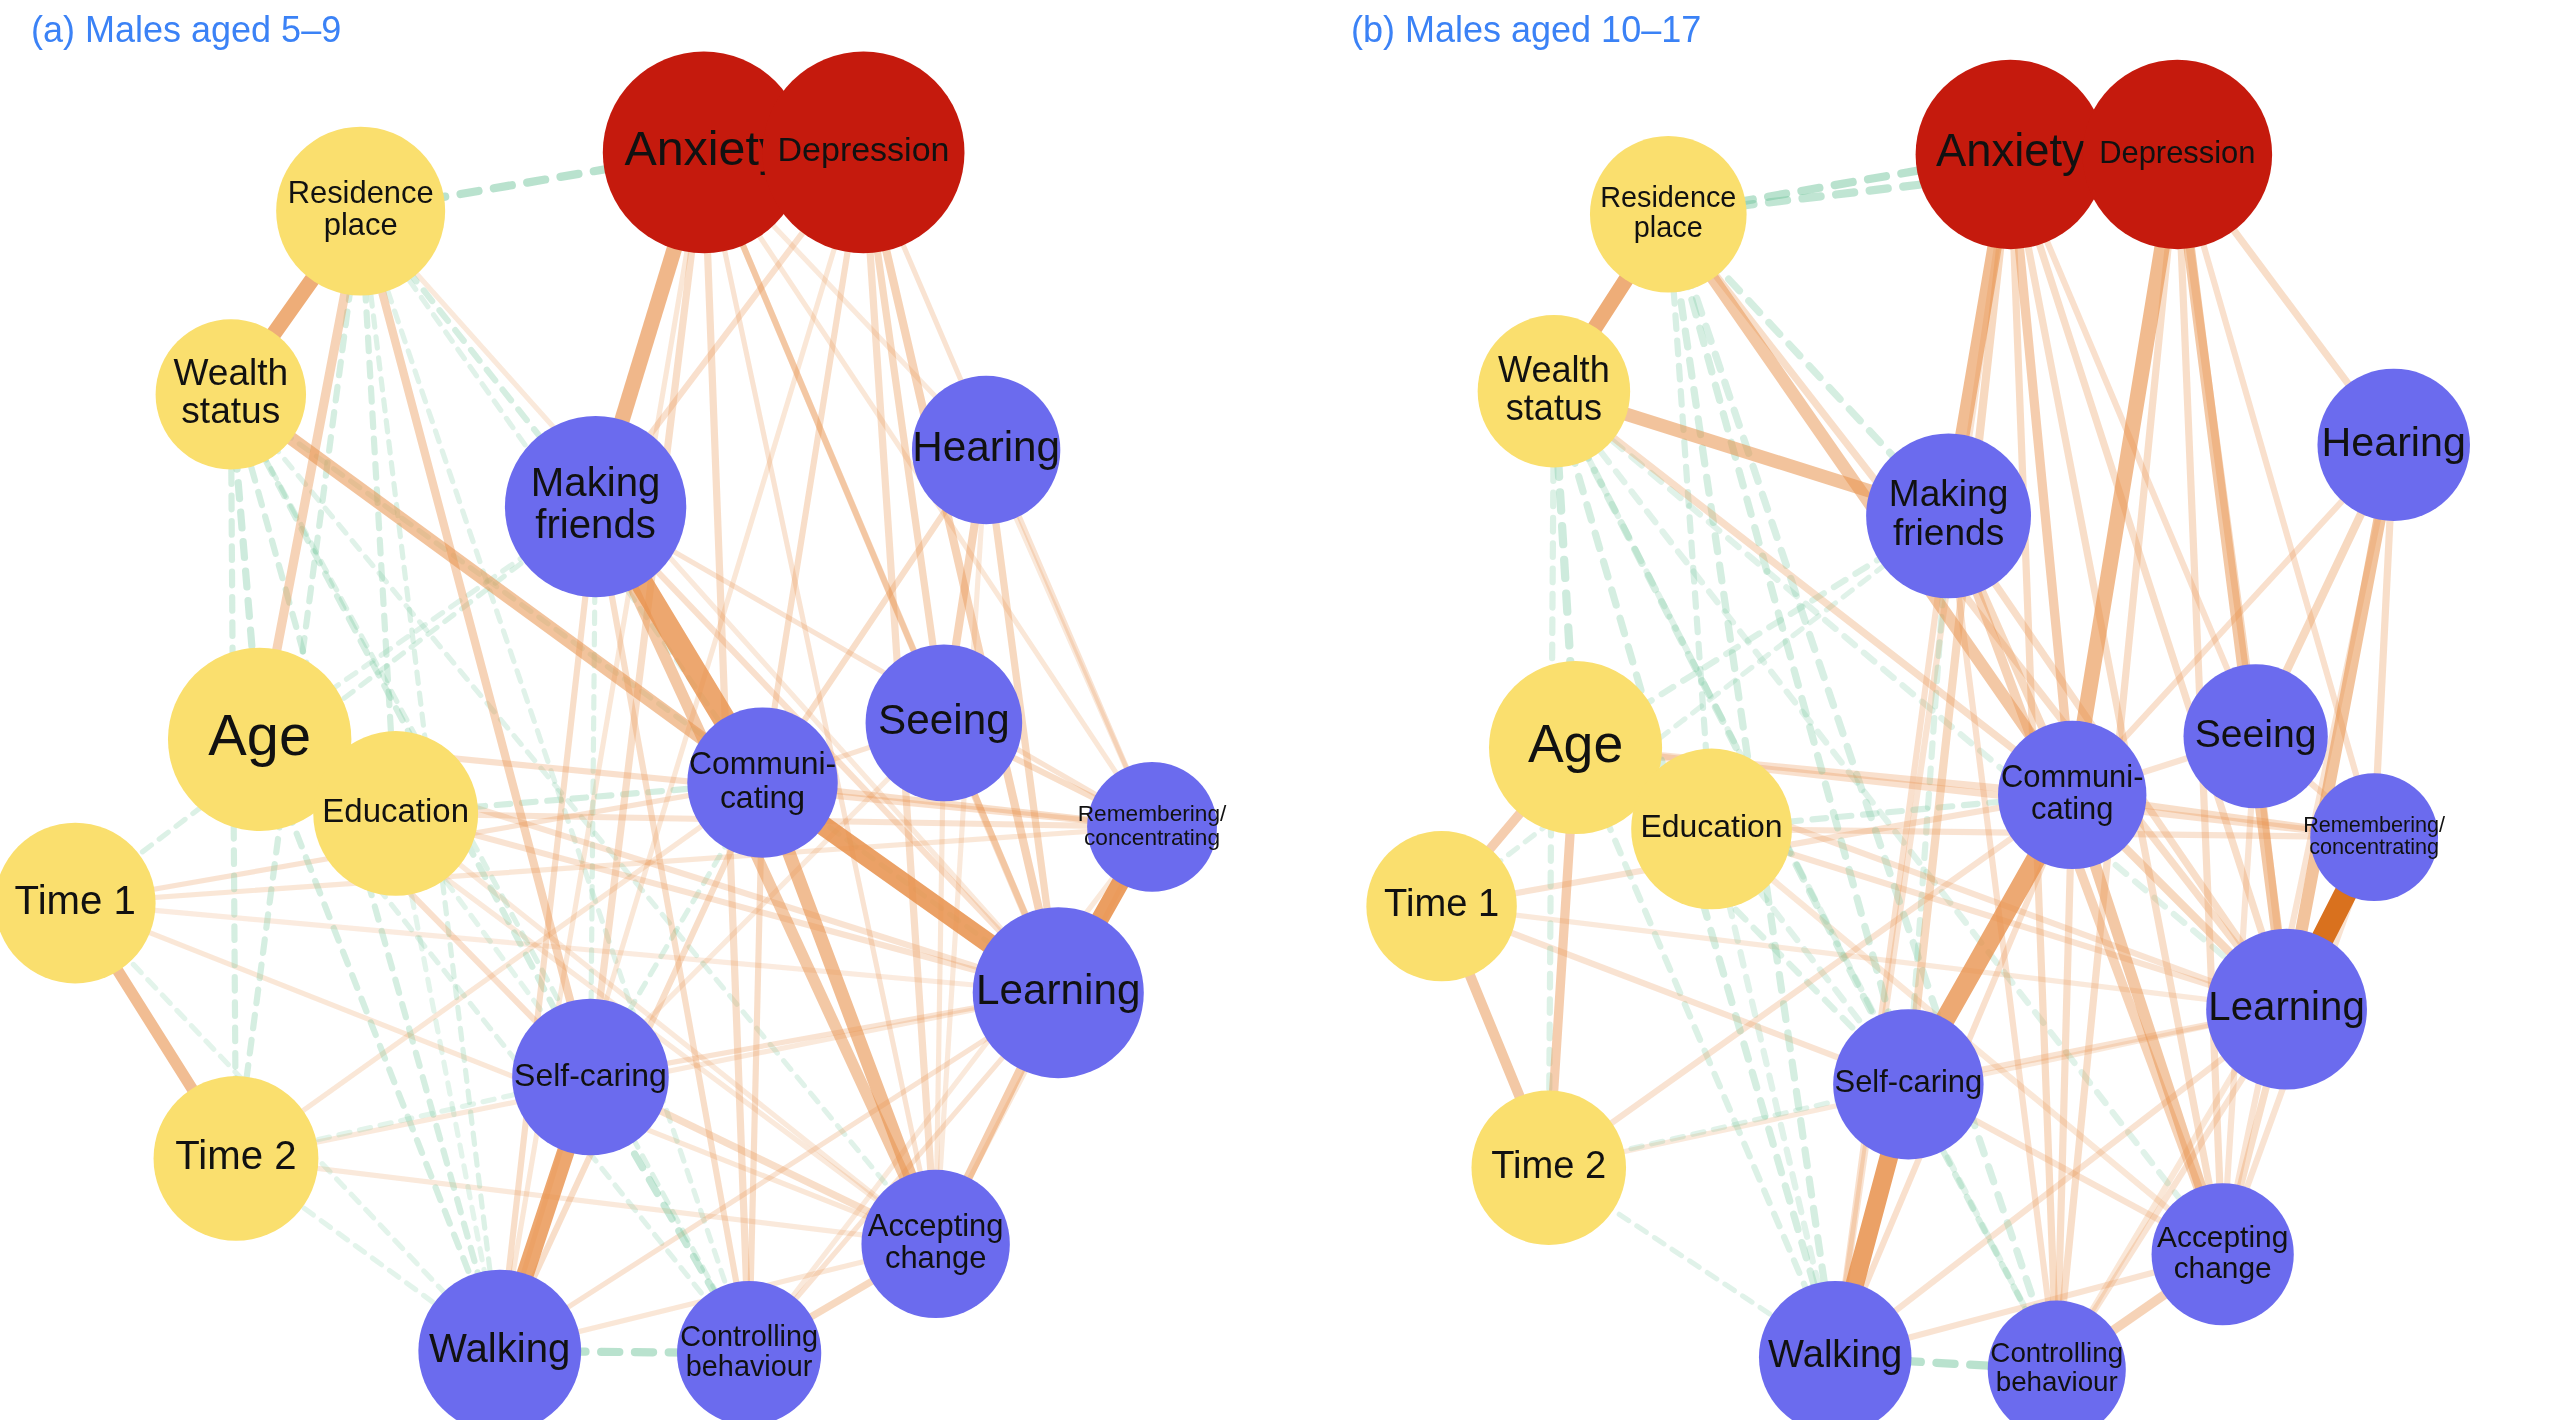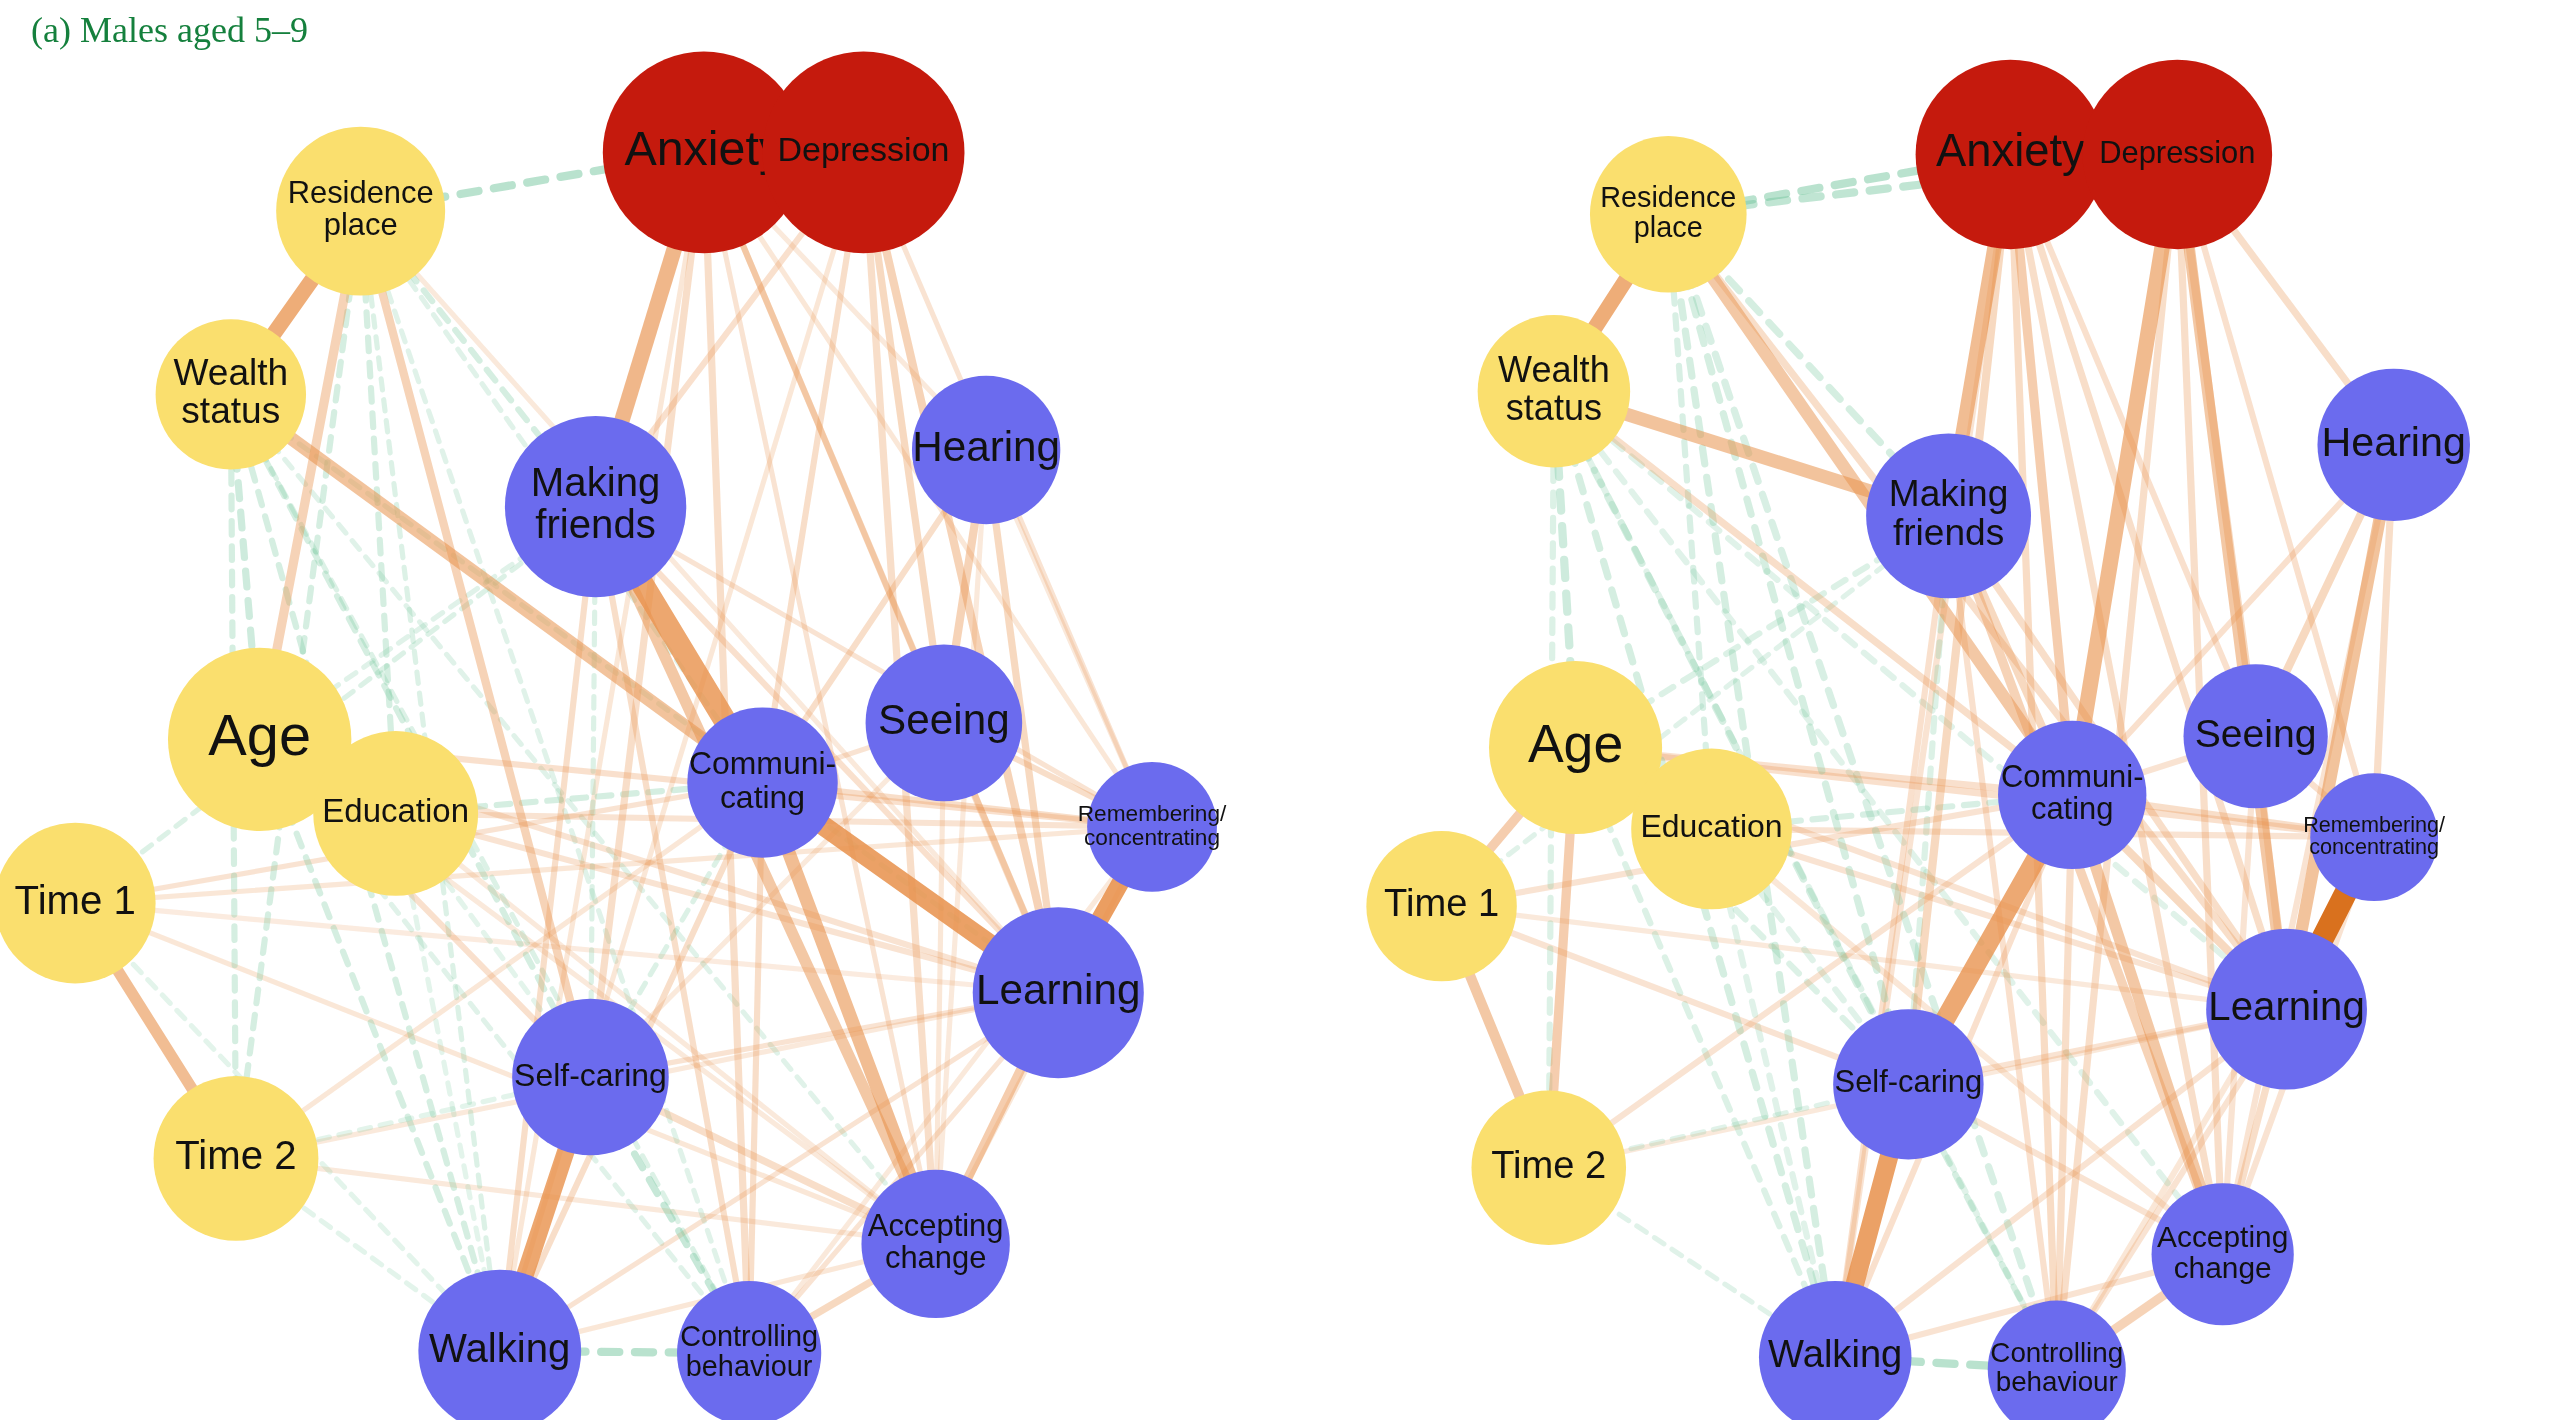--- a/index.html
+++ b/index.html
@@ -3,22 +3,22 @@
 <meta charset="utf-8">
 <style>
   html,body{margin:0;padding:0;background:#ffffff;}
   body{width:2640px;height:1420px;font-family:"Liberation Sans",sans-serif;overflow:hidden;}
   #root{position:relative;width:2640px;height:1420px;background:#fff;}
   .panel{position:absolute;top:0;height:1420px;width:1320px;}
   #panel-a{left:0;}
   #panel-b{left:1320px;}
   .panel-title{
     position:absolute;left:31px;top:9.3px;
-    font-size:36px;color:#15803d;letter-spacing:0px;white-space:nowrap;
-    font-family:Liberation Serif, serif;
+    font-size:36px;color:#3b82f6;letter-spacing:0px;white-space:nowrap;
+    font-family:Liberation Sans, sans-serif;
   }
   .netwrap{position:absolute;left:0;top:0;width:1320px;height:1420px;}
   svg.net{position:absolute;left:0;top:0;width:1320px;height:1420px;}
   .nodeLabel{
     font-family:"Liberation Sans",sans-serif;
     fill:#111111;
     text-anchor:middle;
     dominant-baseline:middle;
   }
 </style>
@@ -210,20 +210,21 @@
               <ellipse cx="727" cy="1314" rx="70" ry="70" fill="#6B6BEE"></ellipse>
               <text class="nodeLabel" x="727" y="1299.44" font-size="28">Controlling</text>
               <text class="nodeLabel" x="727" y="1328.56" font-size="28">behaviour</text>
             </g>
           </g>
         </svg>
     </div>
   </div>
 
   <div class="panel" id="panel-b">
+    <div class="panel-title">(b) Males aged 10–17</div>
     <div class="netwrap">
       <svg class="net" id="svg-b" viewBox="0 0 1281 1379" preserveAspectRatio="none">
           <g>
             <line x1="118" y1="880" x2="938" y2="980" stroke="#E8914B" stroke-width="5" stroke-opacity="0.2" stroke-linecap="round"></line>
             <line x1="222" y1="1134" x2="938" y2="980" stroke="#E8914B" stroke-width="5" stroke-opacity="0.2" stroke-linecap="round"></line>
             <line x1="118" y1="880" x2="610" y2="501" stroke="#74C69D" stroke-width="5" stroke-opacity="0.22" stroke-linecap="round" stroke-dasharray="11 9.5"></line>
             <line x1="222" y1="1134" x2="571" y2="1053" stroke="#74C69D" stroke-width="5" stroke-opacity="0.22" stroke-linecap="round" stroke-dasharray="11 9.5"></line>
             <line x1="222" y1="1134" x2="500" y2="1318" stroke="#74C69D" stroke-width="5" stroke-opacity="0.22" stroke-linecap="round" stroke-dasharray="11 9.5"></line>
             <line x1="1023" y1="813" x2="715" y2="1330" stroke="#E8914B" stroke-width="6" stroke-opacity="0.22" stroke-linecap="round"></line>
             <line x1="380" y1="805" x2="876" y2="1218" stroke="#E8914B" stroke-width="6" stroke-opacity="0.22" stroke-linecap="round"></line>

